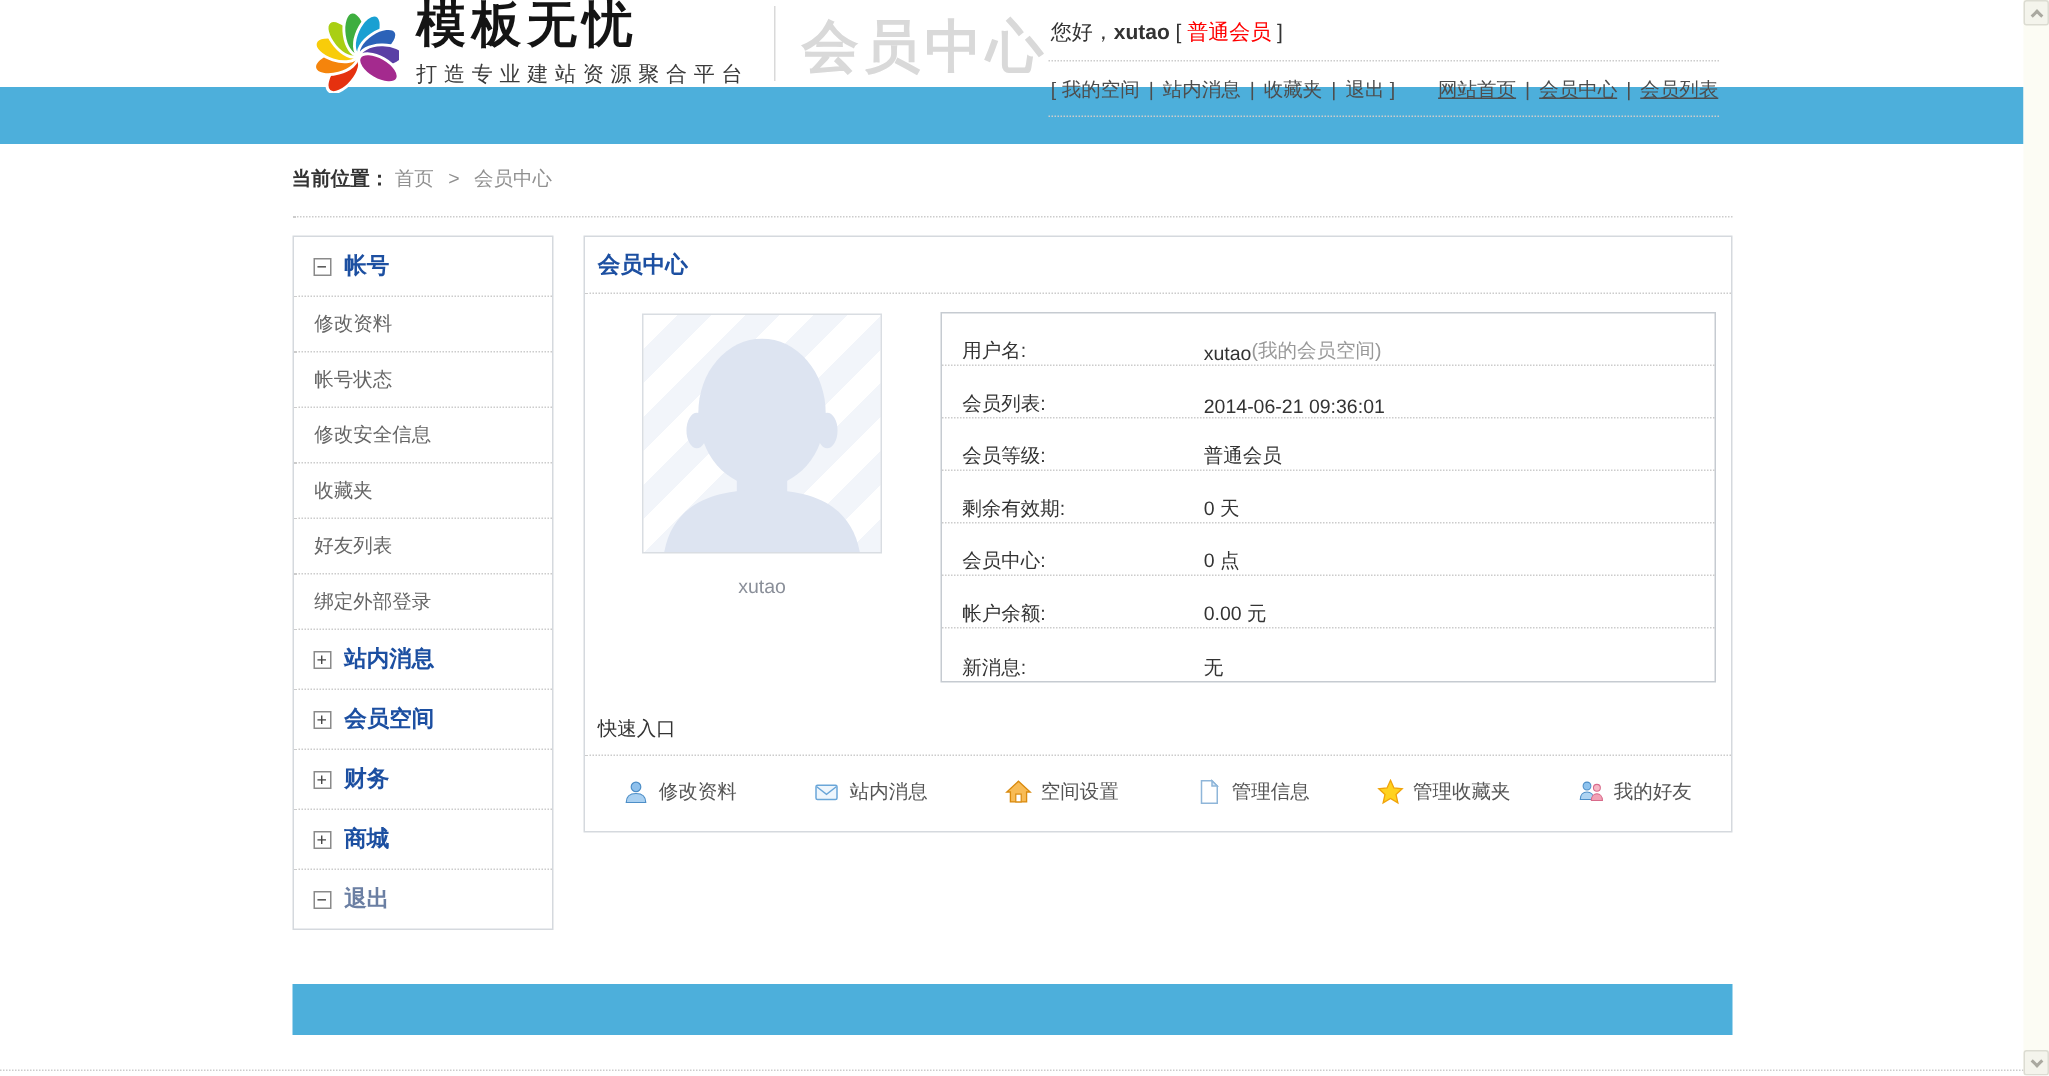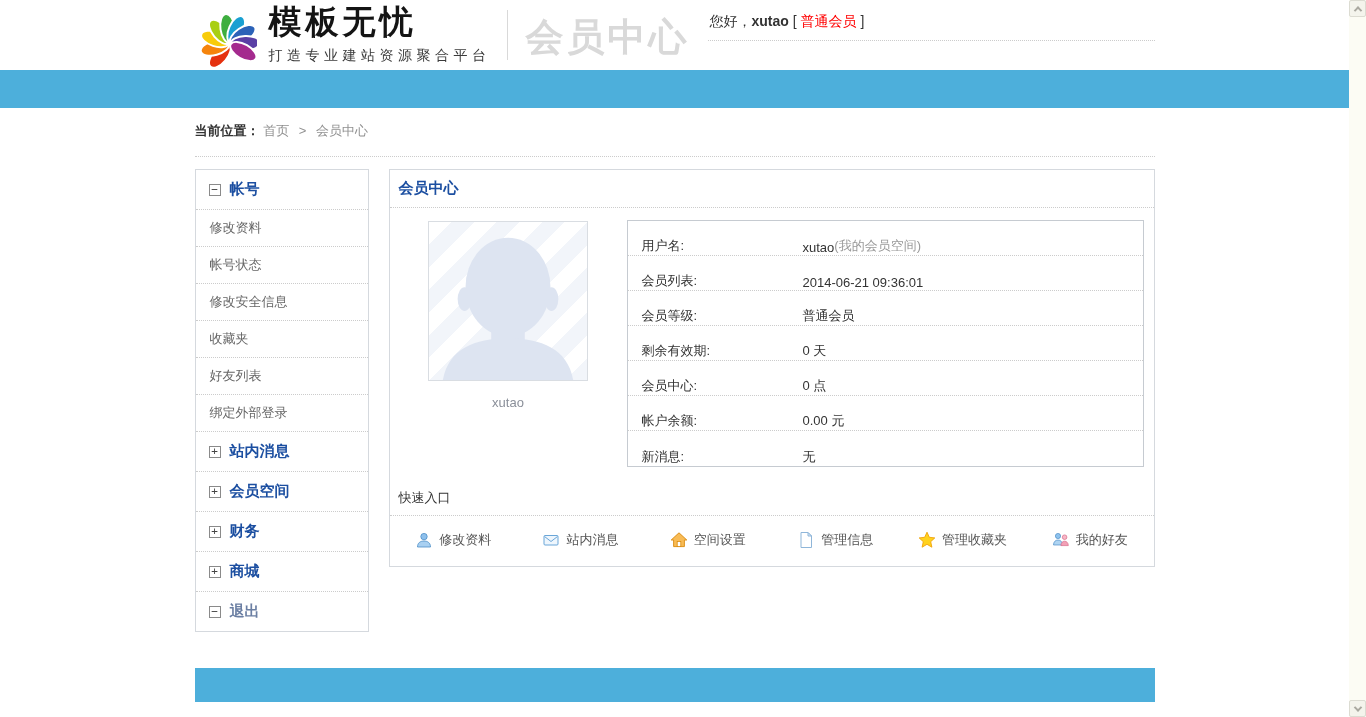--- a/index.html
+++ b/index.html
@@ -5,21 +5,21 @@
   * { margin:0; padding:0; box-sizing:border-box; }
   html,body { width:1366px; height:717px; }
   body {
     font-family:"Liberation Sans","DejaVu Sans",sans-serif;
     background:#fff; color:#333; overflow:hidden; position:relative;
   }
   .page { width:1349px; height:717px; background:#fff; }
   .container { width:960px; margin:0 auto; }
 
   
-  .header { height:70px; display:flex; justify-content:space-between; }
+  .header { height:58px; display:flex; justify-content:center; }
   .logo-area { display:flex; align-items:center; }
   .logo-svg { width:62px; height:64px; margin-top:2px; }
   .logo-text { margin-left:12px; }
   .logo-title { font-size:33px; font-weight:bold; color:#141414; letter-spacing:4px; line-height:1.05; }
   .logo-tagline { font-size:14px; color:#3a3a3a; letter-spacing:4.5px; margin-top:8px; }
   .v-divider { width:1px; height:50px; background:#d9d9d9; margin:0 18px 0 16px; }
   .watermark { font-size:38px; font-weight:bold; color:#d9d9d9; letter-spacing:3px; padding-top:4px; }
 
   .user-area { width:447px; font-size:13px; padding-top:10px; }
   .greeting-row { padding:3px 0 9px 2px; border-bottom:1px dotted #ccc; font-size:14px; color:#333; }
@@ -111,20 +111,30 @@
       <div class="watermark">会员中心</div>
     </div>
 
     <div class="user-area">
       <div class="greeting-row">
         <span>您好，</span><b>xutao</b>
         <span>[</span>
         <span class="badge-red">普通会员</span>
         <span>]</span>
       </div>
+      <div class="links-row">
+        <div class="links-left">
+          <span>[</span>
+          <span class="lnk">我的空间</span><span class="pipe">|</span><span class="lnk">站内消息</span><span class="pipe">|</span><span class="lnk">收藏夹</span><span class="pipe">|</span><span class="lnk">退出</span>
+          <span>]</span>
+        </div>
+        <div class="links-right">
+          <a>网站首页</a><span class="pipe">|</span><a>会员中心</a><span class="pipe">|</span><a>会员列表</a>
+        </div>
+      </div>
     </div>
   </div>
 
   <div class="blue-band"></div>
 
   <div class="container breadcrumb">
     <span class="crumb-label">当前位置：</span>
     <span class="crumb-link">首页</span>
     <span class="crumb-sep">&gt;</span>
     <span class="crumb-current">会员中心</span>

